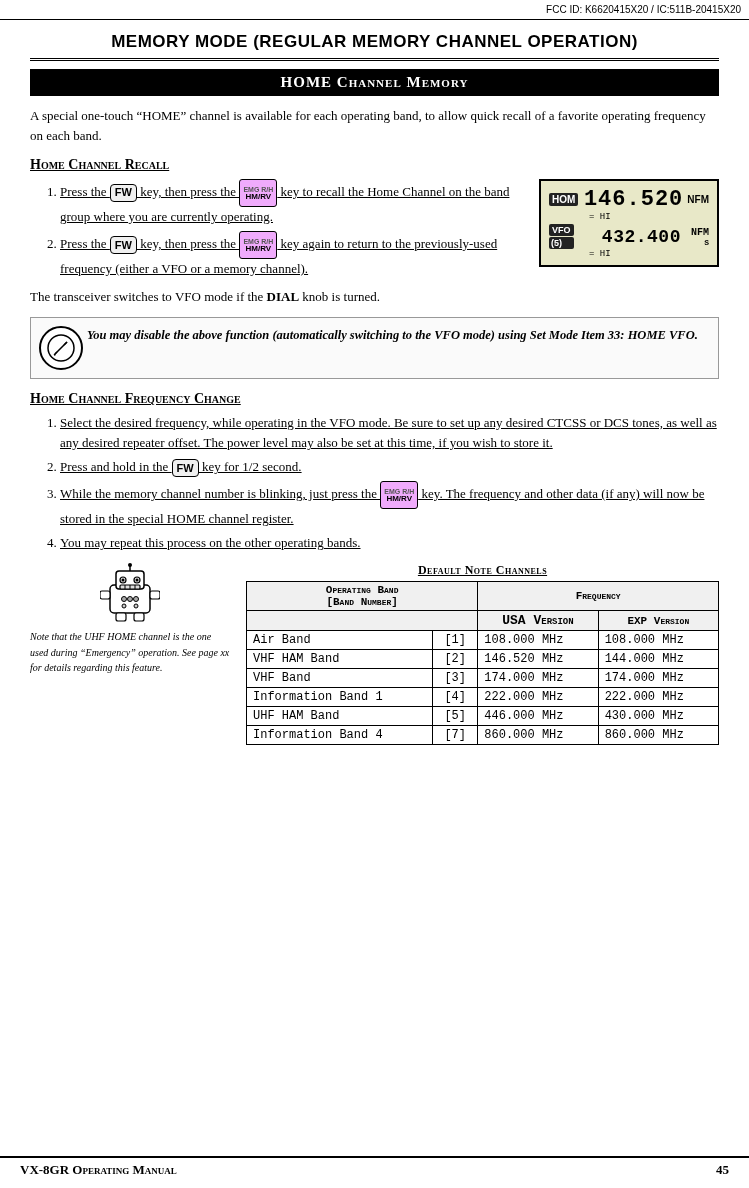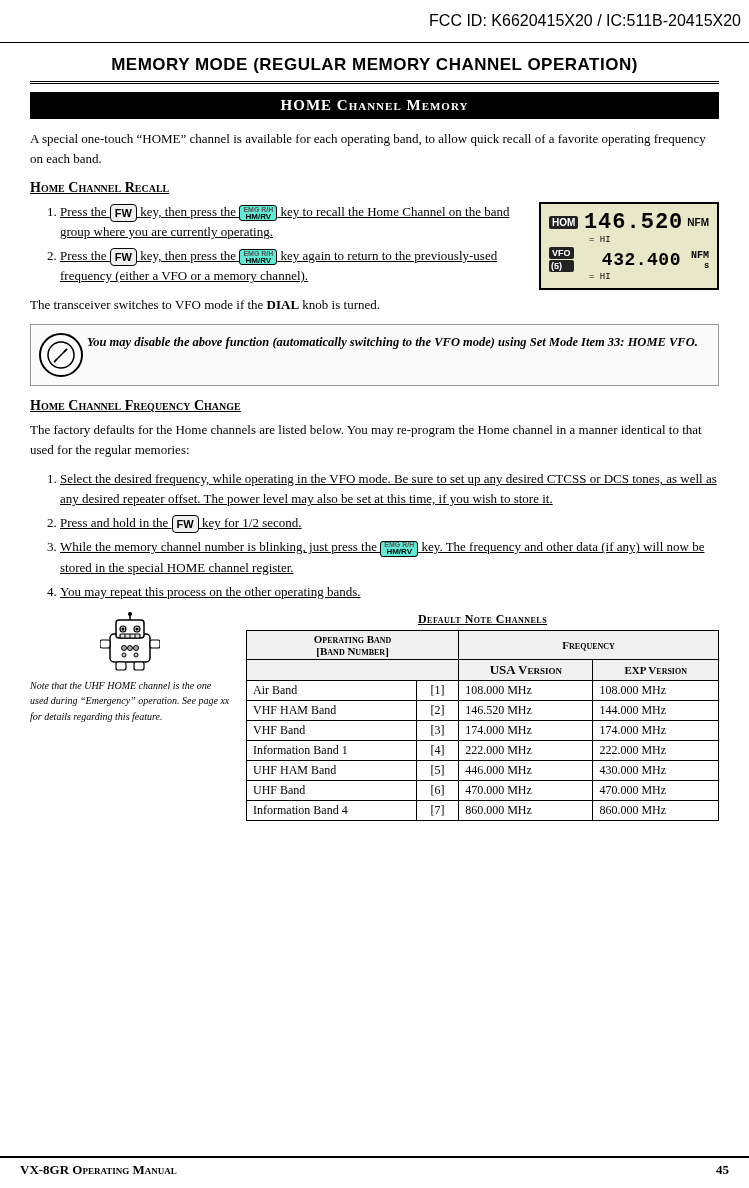--- a/index.html
+++ b/index.html
@@ -7,23 +7,23 @@
       font-family: Times New Roman, serif;
       font-size: 13px;
       background: #fff;
       color: #000;
       width: 749px;
       min-height: 1188px;
       padding: 0;
       position: relative;
     }
     .fcc-header {
-      font-size: 16px;
+      font-size: 10px;
       text-align: right;
-      padding: 12px 8px;
+      padding: 4px 8px;
       border-bottom: 1px solid #000;
       font-family: Arial, sans-serif;
     }
     .page-wrapper {
       padding: 8px 30px 30px 30px;
     }
     .main-title {
       text-align: center;
       font-size: 17px;
       font-weight: bold;
@@ -93,23 +93,23 @@
     }
     .inline-key-small {
       display: inline-flex;
       align-items: center;
       justify-content: center;
       border: 1.5px solid #000;
       border-radius: 3px;
       padding: 0 3px;
       font-size: 9px;
       font-weight: bold;
-      background: #5eead4;
+      background: #f0abfc;
       min-width: 26px;
-      height: 16px;
+      height: 28px;
       vertical-align: middle;
       font-family: Arial, sans-serif;
       line-height: 1;
       flex-direction: column;
     }
     .key-top { font-size: 7px; color: #555; }
     .key-bottom { font-size: 8px; }
     
     .display-box {
       border: 2px solid #000;
@@ -235,20 +235,21 @@
       font-weight: bold;
       font-variant: small-caps;
       letter-spacing: 0.5px;
       margin-bottom: 3px;
       text-decoration: underline;
     }
     .default-table {
       width: 100%;
       border-collapse: collapse;
       font-size: 12px;
+      font-family: Liberation Mono, monospace;
     }
     .default-table th, .default-table td {
       border: 1px solid #000;
       padding: 2px 6px;
       text-align: left;
     }
     .default-table thead tr:first-child th {
       text-align: center;
       font-variant: small-caps;
       font-size: 11px;
@@ -393,23 +394,20 @@
         <em>You may disable the above function (automatically switching to the VFO mode) using Set Mode Item 33: HOME VFO.</em>
       </div>
     </div>
   </div>
 
   <div class="content-section">
     <div class="sub-heading">
       <span>Home Channel Frequency Change</span>
     </div>
 
-    <div class="body-text">
-      <span>The factory defaults for the Home channels are listed below. You may re-program the Home channel in a manner identical to that used for the regular memories:</span>
-    </div>
 
     <ol>
       <li>Select the desired frequency, while operating in the VFO mode. Be sure to set up any desired CTCSS or DCS tones, as well as any desired repeater offset. The power level may also be set at this time, if you wish to store it.</li>
       <li>
         Press and hold in the
         <span class="inline-key">FW</span>
         key for 1/2 second.
       </li>
       <li>
         While the memory channel number is blinking, just press the
@@ -507,26 +505,20 @@
                 <td class="right">222.000 MHz</td>
                 <td class="right">222.000 MHz</td>
               </tr>
               <tr>
                 <td>UHF HAM Band</td>
                 <td class="center">[5]</td>
                 <td class="right">446.000 MHz</td>
                 <td class="right">430.000 MHz</td>
               </tr>
               <tr>
-                <td>UHF Band</td>
-                <td class="center">[6]</td>
-                <td class="right">470.000 MHz</td>
-                <td class="right">470.000 MHz</td>
-              </tr>
-              <tr>
                 <td>Information Band 4</td>
                 <td class="center">[7]</td>
                 <td class="right">860.000 MHz</td>
                 <td class="right">860.000 MHz</td>
               </tr>
             </tbody>
         </table>
       </div>
     </div>
   </div>

